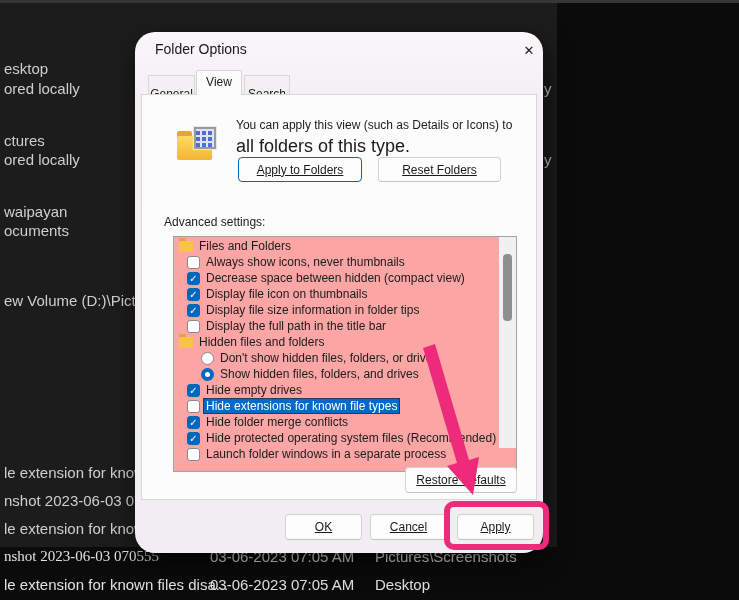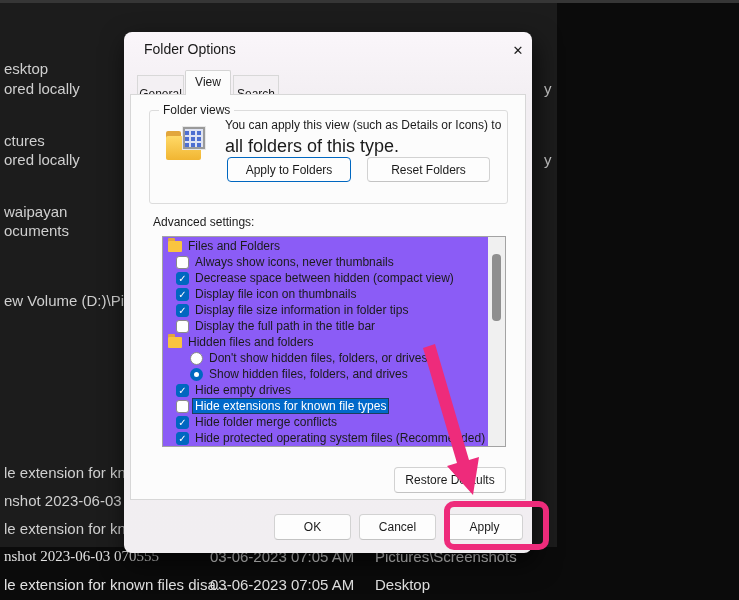--- a/index.html
+++ b/index.html
@@ -19,23 +19,23 @@
   .bgtexts .bgt:nth-child(6){ top:219px; }
   .bgtexts .bgt:nth-child(7){ top:289px; }
   .bgtexts .bgt:nth-child(8){ top:461px; }
   .bgtexts .bgt:nth-child(9){ top:489px; }
   .bgtexts .bgt:nth-child(10){ top:517px; }
   .frag { position:absolute; left:544px; color:#c9c9c9; font-size:15px; }
   .frag.f0 { top:77px; } .frag.f1 { top:148px; }
   .botrow { position:absolute; color:#e2e2e2; font-size:15px; white-space:nowrap; }
 
   
-  .dialog { position:absolute; left:124px; top:32px; width:408px; height:521px;
+  .dialog { position:absolute; left:135px; top:32px; width:408px; height:521px;
             background:linear-gradient(#faf6fa, #f2eef2 14%, #f1eef1);
-            border-radius:8px; box-shadow:3px 10px 26px rgba(0,0,0,.65); z-index:10;
+            border-radius:20px; box-shadow:3px 10px 26px rgba(0,0,0,.65); z-index:10;
             color:#1b1b1b; }
   .dlg-title { position:absolute; left:20px; top:9px; font-size:14px; color:#191919; }
   .dlg-close { position:absolute; left:382px; top:6px; width:24px; height:24px; font-size:13px;
                display:flex; align-items:center; justify-content:center; color:#1b1b1b; cursor:default; }
 
   
   .tab { position:absolute; font-size:12px; color:#1b1b1b; display:flex; align-items:flex-start;
          justify-content:center; padding-top:11px; }
   .tab.inactive { top:43px; height:20px; background:#f3f0f3; border:1px solid #d8d8d8; border-bottom:none; }
   .tab.active { top:38px; height:25px; background:#fcfcfc; border:1px solid #d4d4d4; border-bottom:none;
@@ -62,29 +62,29 @@
              background-color:#4e6fd1; border:2px solid #9a9a9a; outline:1px solid #e8e8e8;
              background-image:
                repeating-linear-gradient(0deg, transparent 0 4px, #dfe3f2 4px 6px),
                repeating-linear-gradient(90deg, transparent 0 4px, #dfe3f2 4px 6px); }
 
   .desc1 { position:absolute; left:94px; top:23px; font-size:12px; color:#1b1b1b; white-space:nowrap;text-align:right; }
   .desc2 { position:absolute; left:94px; top:41px; font-size:18px; color:#1b1b1b; white-space:nowrap; }
 
   .btn { position:absolute; background:#fdfdfd; border:1px solid #d2d2d2; border-bottom-color:#c3c3c3;
          border-radius:4px; font-size:12px; color:#1b1b1b; display:flex; align-items:center;
-         justify-content:center; cursor:default; }
+         justify-content:center; cursor:default;text-decoration:underline; }
   .btn-applyfolders { left:96px; top:62px; width:124px; height:25px; border:1px solid #0067c0; }
   .btn-resetfolders { left:236px; top:62px; width:123px; height:25px; }
   .btn-restore { left:263px; top:372px; width:112px; height:26px; }
 
   .advlabel { position:absolute; left:22px; top:120px; font-size:12px; color:#1b1b1b; }
 
-  .listbox { position:absolute; left:31px; top:141px; width:344px; height:211px;
-             background:#8b5cf6; border:1px solid #a3a3a3; overflow:hidden; }
+  .listbox { position:absolute; left:31px; top:141px; width:344px; height:236px;
+             background:#fca5a5; border:1px solid #a3a3a3; overflow:hidden; }
   .rows { position:absolute; left:0; top:1px; width:326px; }
   .lrow { height:16px; display:flex; align-items:center; font-size:12px; color:#1b1b1b; white-space:nowrap; }
   .lrow.group    { padding-left:5px; }
   .lrow.checkbox { padding-left:13px; }
   .lrow.radio    { padding-left:27px; }
   .ctl { flex:0 0 auto; }
   .ctl.group { width:14px; height:11px; background:#f9c440; border-radius:1px; position:relative; }
   .ctl.group::before { content:""; position:absolute; left:0; top:-3px; width:7px; height:3px;
                        background:#e2a63c; border-radius:1px 1px 0 0; }
   .ctl.checkbox { width:13px; height:13px; border:1px solid #8a8a8a; border-radius:3px; background:#fff;
@@ -139,23 +139,20 @@
 
   <div class="dialog">
     <div class="dlg-title">Folder Options</div>
     <div class="dlg-close">✕</div>
 
     <div class="tab inactive t-general">General</div>
     <div class="tab active t-view">View</div>
     <div class="tab inactive t-search">Search</div>
 
     <div class="tabpage">
-      <div class="groupbox">
-        <span class="grouplabel">Folder views</span>
-      </div>
       <div class="bigfolder">
         <div class="bf-tab"></div>
         <div class="bf-body"></div>
         <div class="bf-grid"></div>
       </div>
       <div class="desc1">You can apply this view (such as Details or Icons) to</div>
       <div class="desc2">all folders of this type.</div>
       <div class="btn btn-applyfolders">Apply to Folders</div>
       <div class="btn btn-resetfolders">Reset Folders</div>
 

